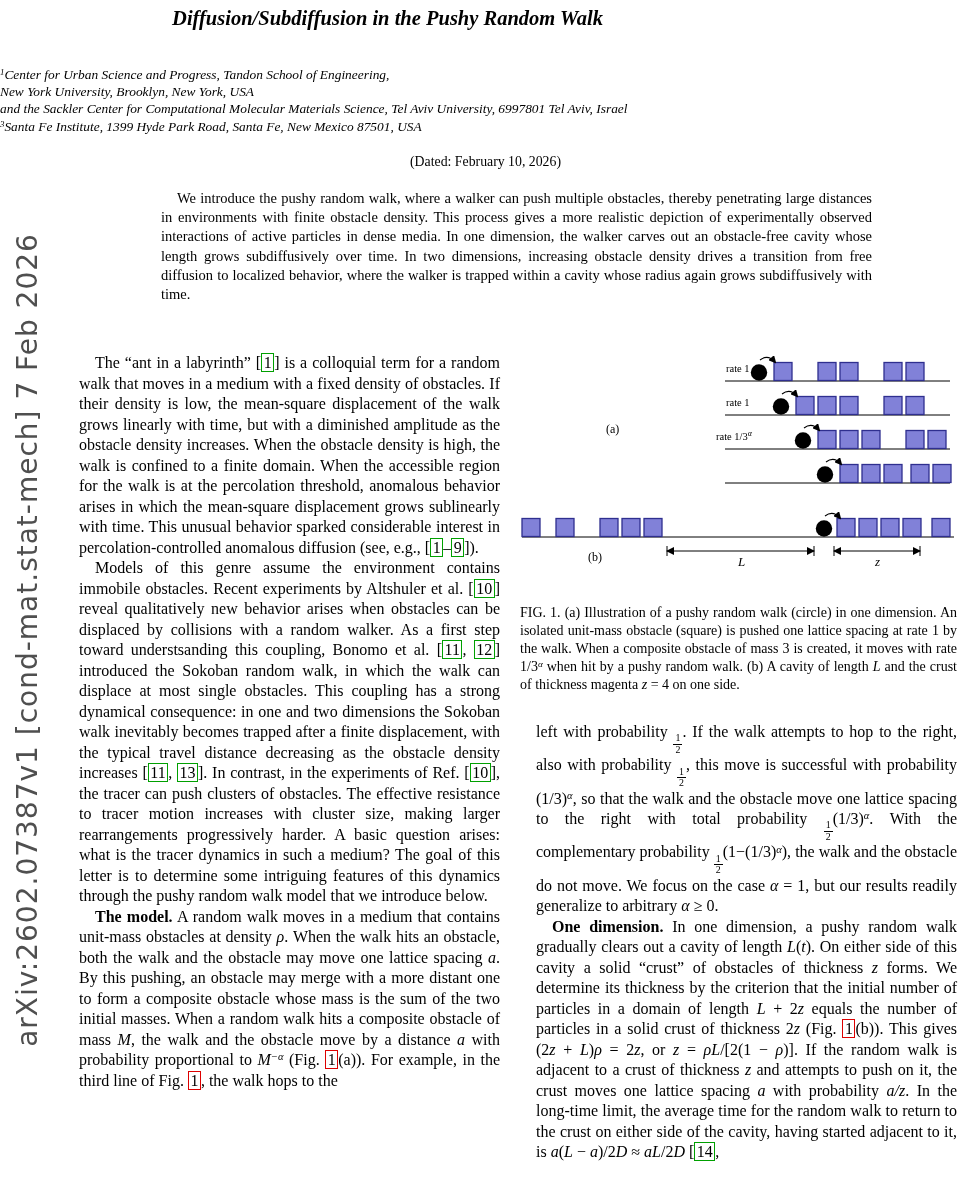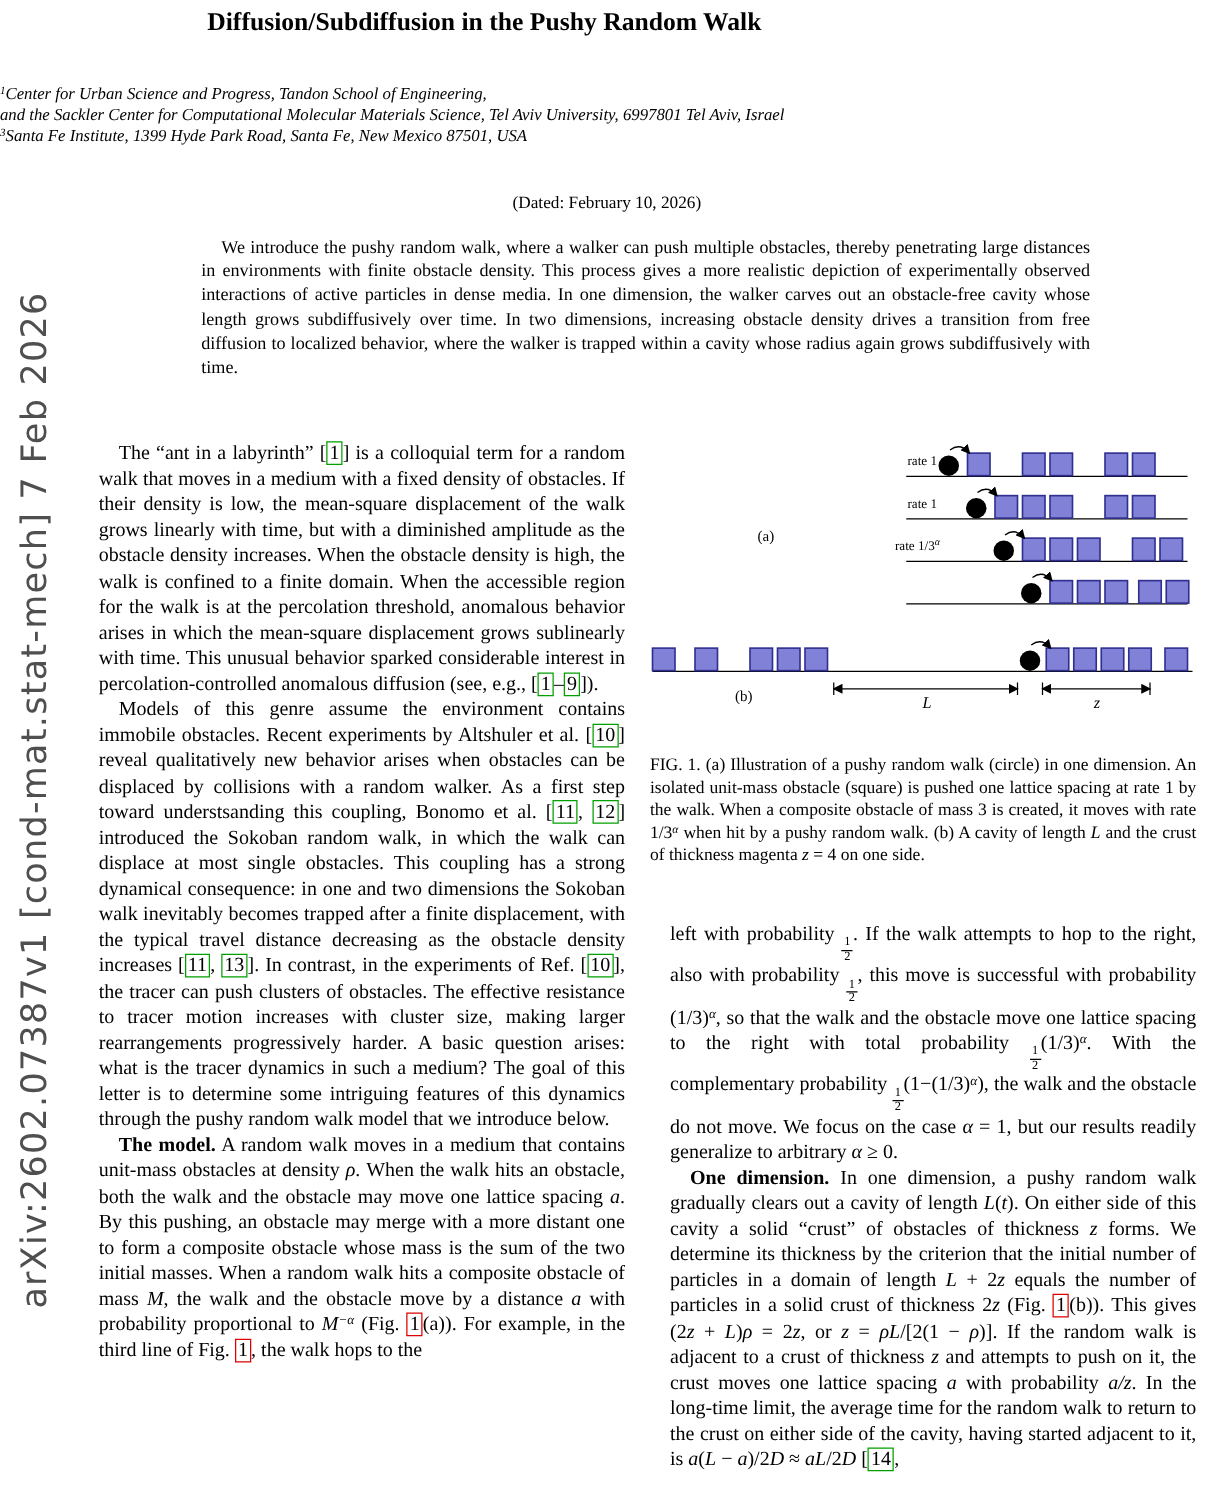--- a/index.html
+++ b/index.html
@@ -8,21 +8,21 @@
   body { width:971px; height:1200px; position:relative; overflow:hidden;
          font-family:"Liberation Serif", serif; color:#000; }
   .page { position:absolute; inset:0; }
 
   .banner { position:absolute; top:640px; left:27px;
             transform:translate(-50%,-50%) rotate(-90deg); transform-origin:center;
             white-space:nowrap; font-family:"DejaVu Sans", sans-serif;
             font-size:28px; letter-spacing:1px; color:var(--banner); }
 
   .title   { position:absolute; top:7px;  left:0; width:775px; text-align:center;
-             font-size:20.5px; font-weight:700; }
+             font-size:20.5px; font-weight:700;font-style:italic; }
   .authors { position:absolute; top:43px; left:0; width:971px; text-align:center; font-size:15.5px; }
   .affils  { position:absolute; top:66px; left:0; width:971px; text-align:left;
              font-style:italic; font-size:13.4px; line-height:17.2px; }
   .date    { position:absolute; top:154px; left:0; width:971px; text-align:center; font-size:13.8px; }
 
   .abstract { position:absolute; top:189px; left:161px; width:711px;
               font-size:14.5px; line-height:19.2px; text-align:justify; text-indent:16px; }
 
   .col { position:absolute; top:353px; width:437px; font-size:16px; line-height:20.5px;
          text-align:justify; }
@@ -39,35 +39,36 @@
   .msup { font-size:0.66em; position:relative; top:-0.45em; line-height:0; font-style:italic; }
   .cite   { border:1.2px solid var(--green); padding:0 1.5px; }
   .figref { border:1.2px solid var(--red);   padding:0 1.5px; }
 
   .frac { display:inline-flex; flex-direction:column; align-items:center;
           vertical-align:-0.45em; font-size:0.62em; line-height:1.05; }
   .frac .fn { border-bottom:1px solid #000; padding:0 2px; }
   .frac .fd { padding:0 2px; }
 
   .fig { display:block; margin-bottom:36px; }
-  .caption { font-size:14px; line-height:18px; text-align:justify; margin-bottom:44px; }
+  .caption { font-size:14px; line-height:18px; text-align:justify; margin-bottom:28px; }
   svg text { fill:#000; font-family:"Liberation Serif", serif; }
 </style>
 </head>
 <body>
 
 <div class="page">
 
   <div class="banner">arXiv:2602.07387v1  [cond-mat.stat-mech]  7 Feb 2026</div>
 
   <h1 class="title">Diffusion/Subdiffusion in the Pushy Random Walk</h1>
 
 
   <div class="affils">
       <div><span class="sup">1</span>Center for Urban Science and Progress, Tandon School of Engineering,</div>
+      <div>New York University, Brooklyn, New York, USA</div>
       <div>and the Sackler Center for Computational Molecular Materials Science, Tel Aviv University, 6997801 Tel Aviv, Israel</div>
       <div><span class="sup">3</span>Santa Fe Institute, 1399 Hyde Park Road, Santa Fe, New Mexico 87501, USA</div>
     </div>
 
   <div class="date">(Dated: February 10, 2026)</div>
 
   <div class="abstract"><span>We introduce the pushy random walk, where a walker can push multiple obstacles, thereby penetrating large distances in environments with finite obstacle density. This process gives a more realistic depiction of experimentally observed interactions of active particles in dense media. In one dimension, the walker carves out an obstacle-free cavity whose length grows subdiffusively over time. In two dimensions, increasing obstacle density drives a transition from free diffusion to localized behavior, where the walker is trapped within a cavity whose radius again grows subdiffusively with time.</span></div>
 
   <div class="col col-left">
       <p class="para"><span>The “ant in a labyrinth” [</span><span class="cite">1</span><span>] is a colloquial term for a random walk that moves in a medium with a fixed density of obstacles. If their density is low, the mean-square displacement of the walk grows linearly with time, but with a diminished amplitude as the obstacle density increases. When the obstacle density is high, the walk is confined to a finite domain. When the accessible region for the walk is at the percolation threshold, anomalous behavior arises in which the mean-square displacement grows sublinearly with time. This unusual behavior sparked considerable interest in percolation-controlled anomalous diffusion (see, e.g., [</span><span class="cite">1</span><span>–</span><span class="cite">9</span><span>]).</span></p>

